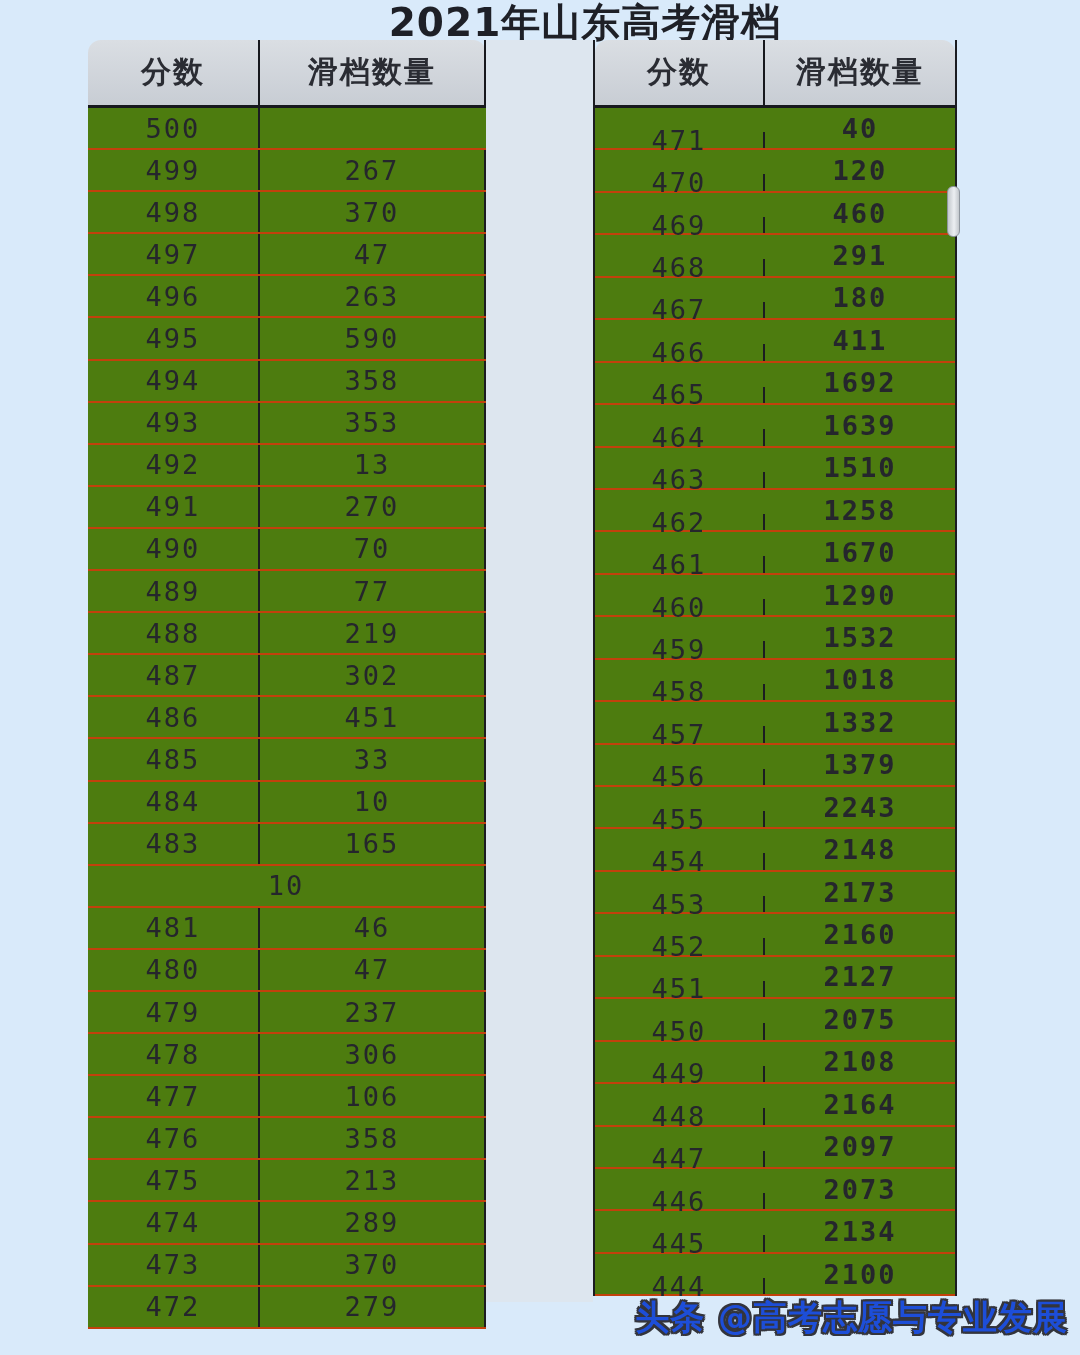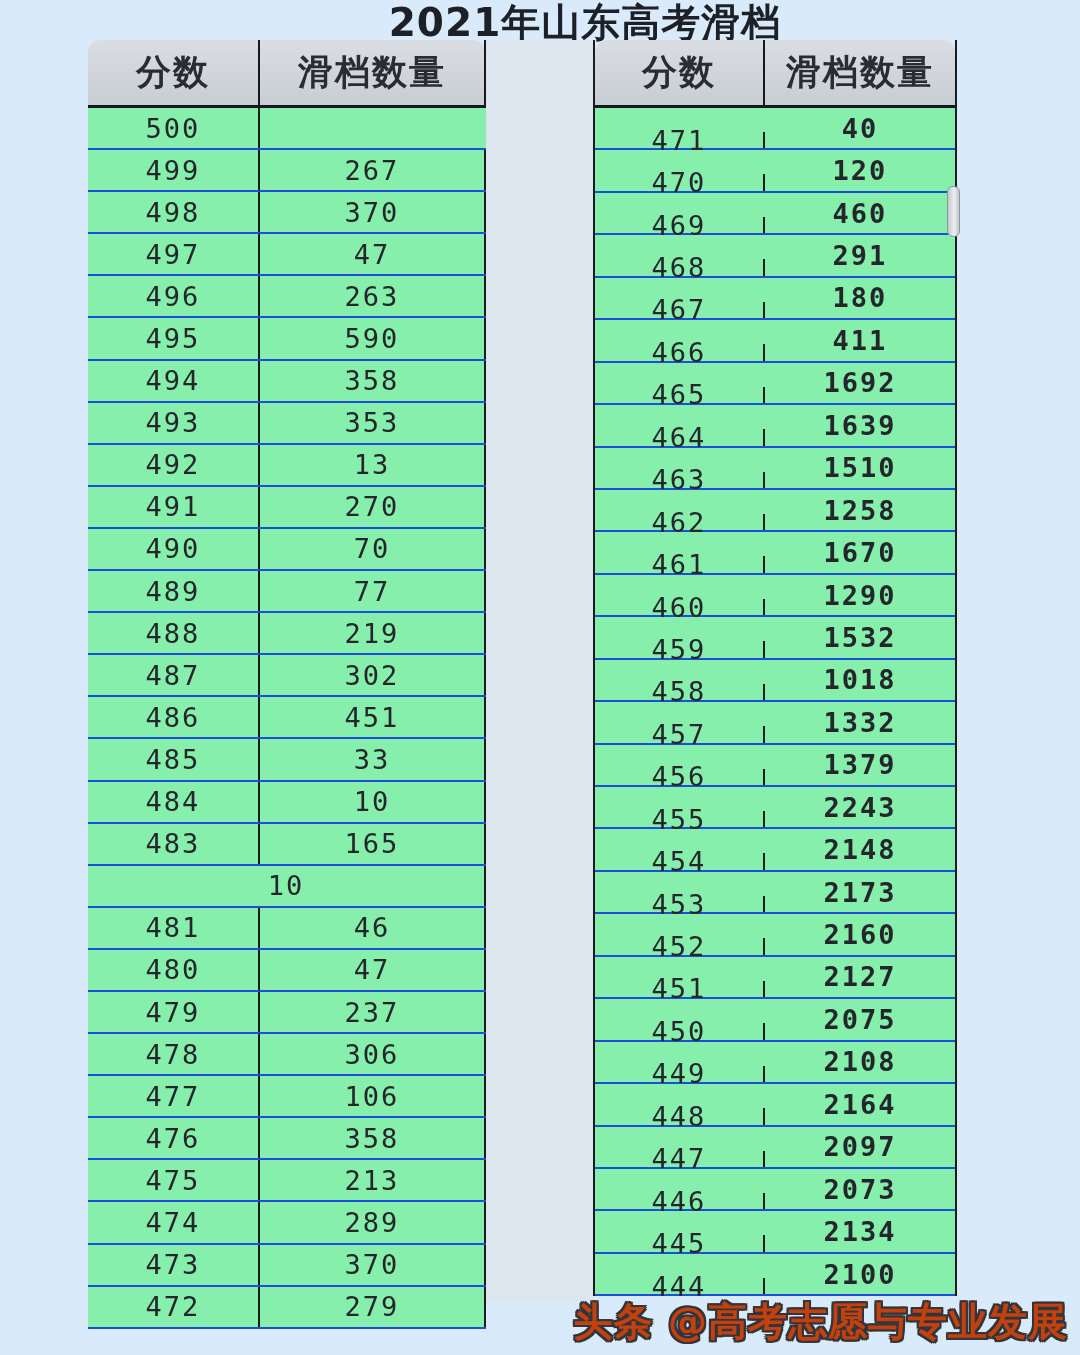--- a/index.html
+++ b/index.html
@@ -30,31 +30,31 @@
   .tbl-left{left:88px;width:398px;}
   .tbl-right{left:593px;width:364px;border-left:2px solid #1b1c21;border-right:2px solid #1b1c21;}
   .hdr{
     display:flex;height:68px;
     background:linear-gradient(180deg,#dadee3 0%,#c8cdd4 100%);
     border-bottom:3px solid #17181d;
     border-radius:13px 13px 0 0;
   }
   .hc{
     display:flex;align-items:center;justify-content:center;
-    font-size:35px;font-weight:bold;color:#2a2c33;
+    font-size:30px;font-weight:bold;color:#2a2c33;
     letter-spacing:2px;
   }
   .tbl-left .hc.c1{width:172px;border-right:2px solid #17181d;}
   .tbl-left .hc.c2{flex:1;border-right:2px solid #17181d;}
   .tbl-right .hc.c1{width:170px;border-right:2px solid #17181d;}
   .tbl-right .hc.c2{flex:1;}
   .row{
     display:flex;
-    background:#86efac;
-    border-bottom:2px solid #1d4ed8;
+    background:#4d7c0f;
+    border-bottom:2px solid #c2410c;
   }
   #rows-left .row{height:42.1px;}
   #rows-right .row{height:42.45px;}
   .cell{
     display:flex;align-items:center;justify-content:center;
     font-family:"DejaVu Sans Mono","Liberation Mono",monospace;
     font-size:27px;color:#25262c;
     letter-spacing:2px;
   }
   .tbl-left .cell.c1{width:172px;border-right:2px solid #1b1c21;}
@@ -62,22 +62,22 @@
   .tbl-right .cell.c1{width:170px;border-right:2px solid #1b1c21;margin-top:24px;}
   .tbl-right .cell.c2{flex:1;font-weight:bold;}
   .scrollbar-thumb{
     position:absolute;left:947px;top:186px;width:13px;height:51px;
     border-radius:6px;
     background:linear-gradient(90deg,#c3c8cd 0%,#eceff2 55%,#c3c8cd 100%);
     border:1px solid #8f969e;
   }
   .watermark{
     position:absolute;right:12px;top:1295px;
-    font-size:39px;font-weight:bold;letter-spacing:1px;
-    color:#c2410c;
+    font-size:34px;font-weight:bold;letter-spacing:1px;
+    color:#1d4ed8;
     text-shadow:
       2px 0 0 #34353c,-2px 0 0 #34353c,0 2px 0 #34353c,0 -2px 0 #34353c,
       2px 2px 0 #34353c,-2px -2px 0 #34353c,2px -2px 0 #34353c,-2px 2px 0 #34353c;
     white-space:nowrap;
   }
 </style>
 </head>
 <body>
 
 <div class="page">

